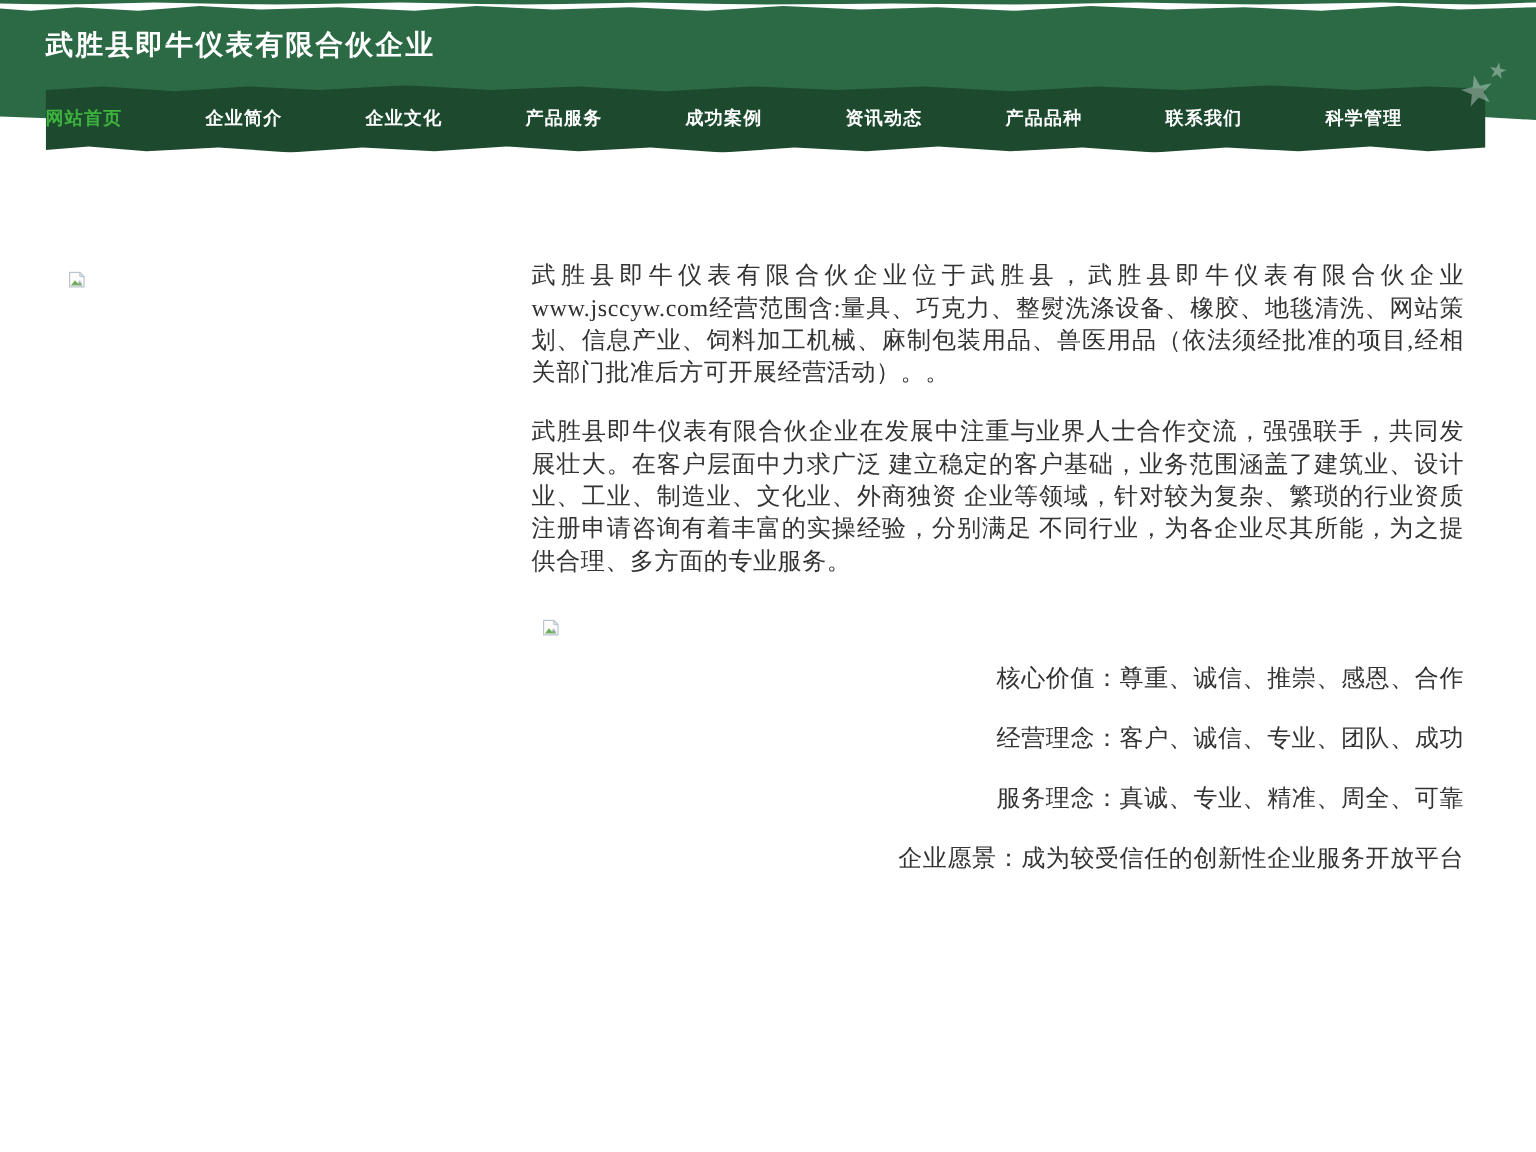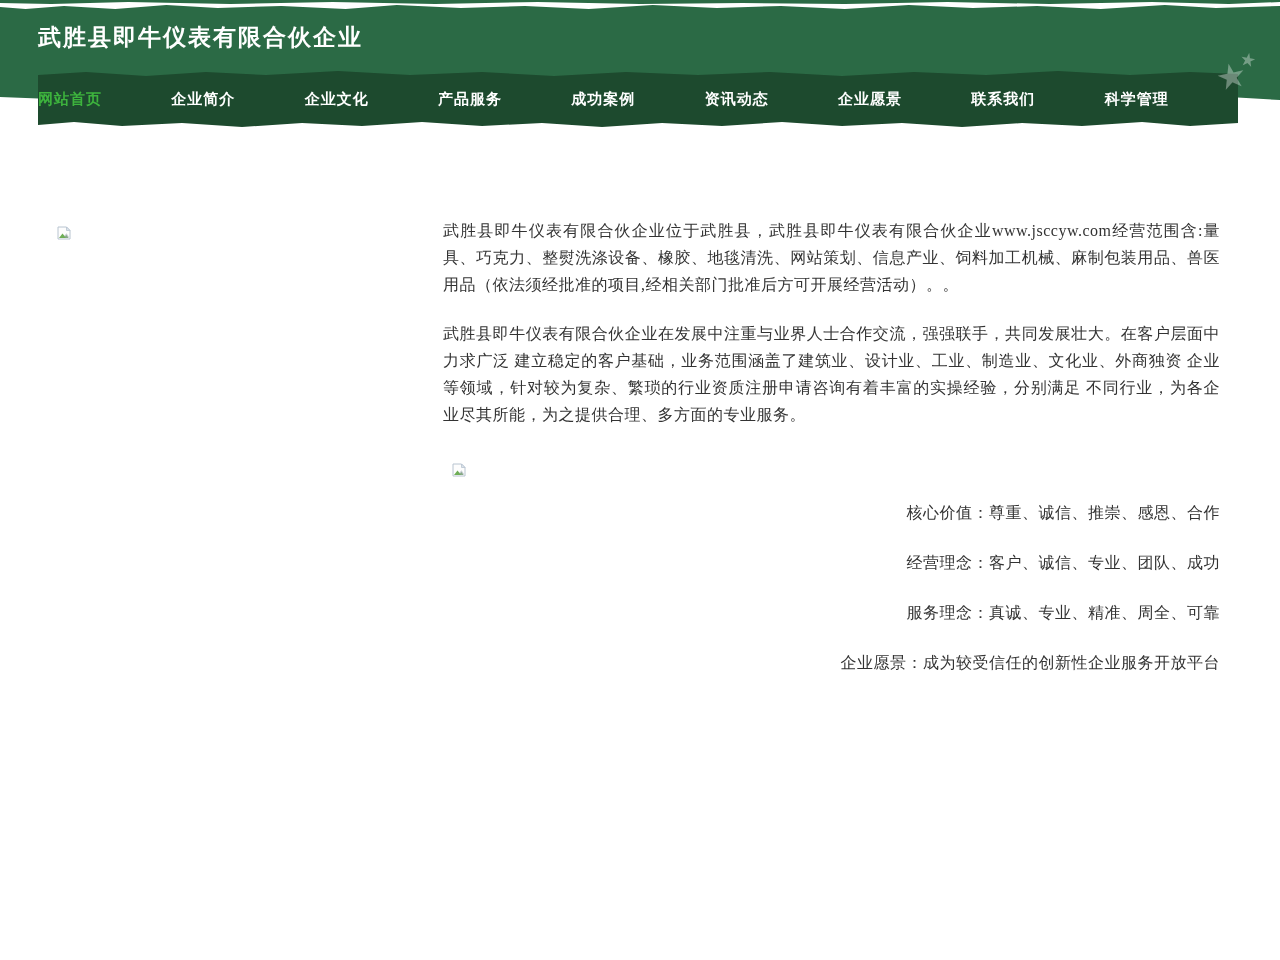--- a/index.html
+++ b/index.html
@@ -43,21 +43,21 @@
   }
   .nav-item.active { color:#3db33d; }
   .star { position:absolute; z-index:4; color:rgba(255,255,255,0.35);
           font-family:"DejaVu Sans",sans-serif; }
   .star-big   { left:1216px; top:56px; font-size:34px; transform:rotate(-12deg); }
   .star-small { left:1240px; top:49px; font-size:18px; transform:rotate(10deg); }
 
   
   .content {
     position:relative; padding:217px 60px 0 443px;
-    font-size:16px; line-height:27px; color:#333333; text-align:justify;
+    font-size:20px; line-height:27px; color:#333333; text-align:justify;
     letter-spacing:0.5px;
     font-family:Liberation Serif, serif;
   }
   .content p { margin:0 0 22px 0; }
   .content p.vline { margin:0 0 23px 0; text-align:right; }
   .content p.img-line { margin:0 0 22px 9px; text-align:left; }
   .img-ph { display:inline-block; width:14px; height:14px; vertical-align:middle; }
   .left-img { position:absolute; left:57px; top:221px; }
 </style>
 </head>
@@ -67,21 +67,21 @@
 <div class="header-band"></div>
 <div class="site-title">武胜县即牛仪表有限合伙企业</div>
 
 <div class="nav-bar">
   <div class="nav-item active">网站首页</div>
   <div class="nav-item">企业简介</div>
   <div class="nav-item">企业文化</div>
   <div class="nav-item">产品服务</div>
   <div class="nav-item">成功案例</div>
   <div class="nav-item">资讯动态</div>
-  <div class="nav-item">企业愿景</div>
+  <div class="nav-item">产品品种</div>
   <div class="nav-item">联系我们</div>
   <div class="nav-item">科学管理</div>
 </div>
 <div class="star star-big">★</div>
 <div class="star star-small">★</div>
 
 <div class="content">
 
   <span class="img-ph left-img">
     <svg width="14" height="14" viewBox="0 0 14 14">

